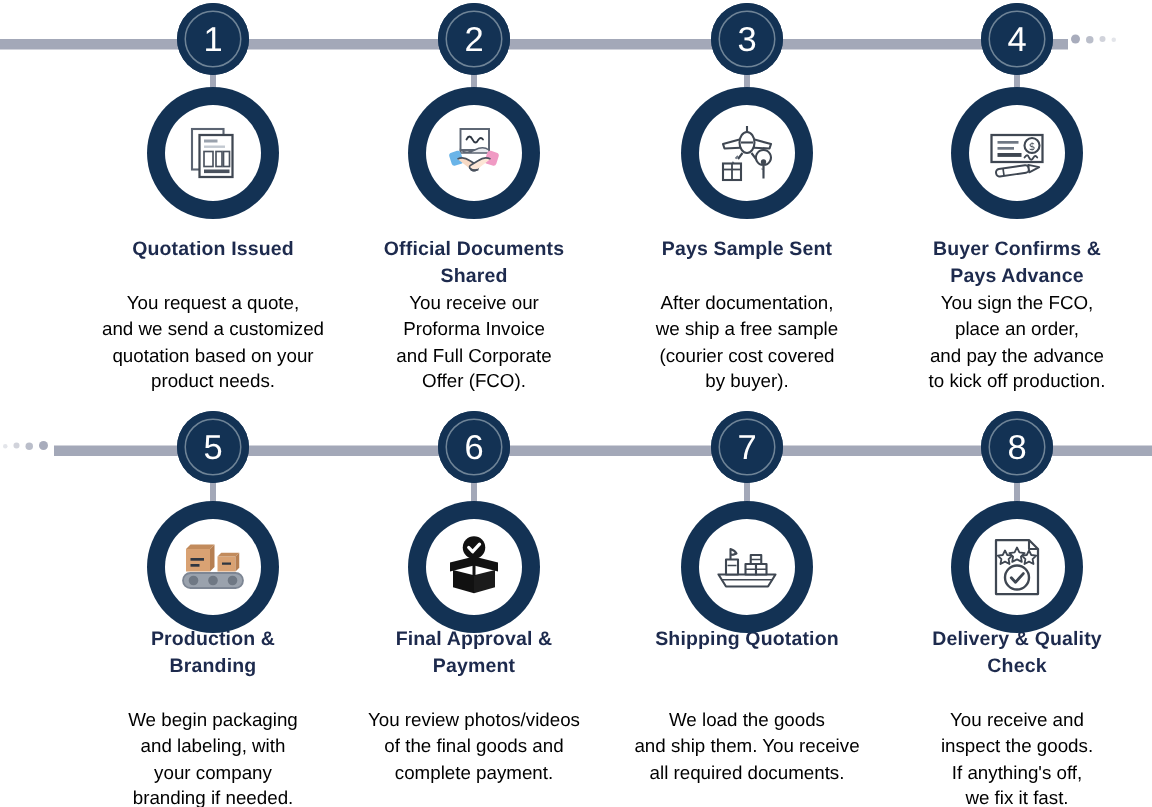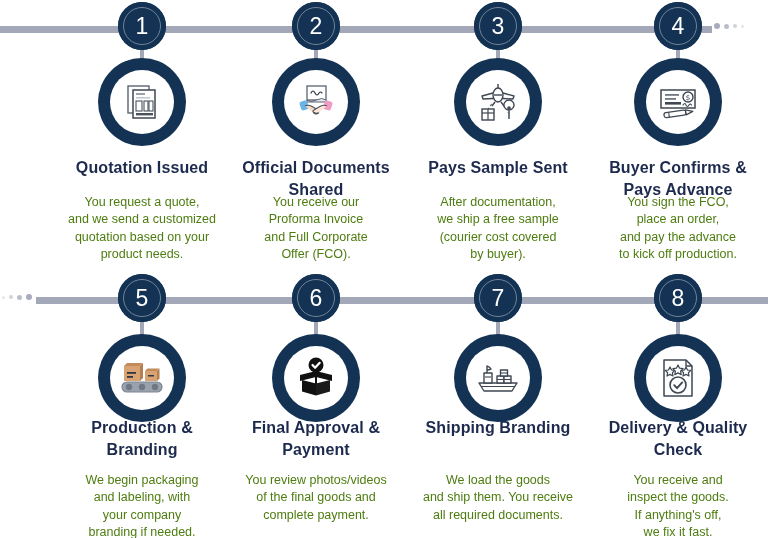--- a/index.html
+++ b/index.html
@@ -132,33 +132,33 @@
     justify-content: center;
   }
   .disc-inner svg { display: block; }
 
   
   .step-title {
     position: absolute;
     left: 0;
     right: 0;
     top: 155px;
-    font-size: 16px;
+    font-size: 13px;
     font-weight: bold;
     color: #1d2a4d;
     line-height: 1.35;
     letter-spacing: .1px;
   }
   .step-body {
     position: absolute;
     left: -4px;
     right: -4px;
     top: 192px;
     font-size: 12.5px;
-    color: #4d7c0f;
+    color: #000000;
     line-height: 1.38;
   }
   .row2 .step-title { top: 417px; }
   .row2 .step-body  { top: 472px; }
 
   
   .col1 { left: 54px; }
   .col2 { left: 228px; }
   .col3 { left: 410px; }
   .col4 { left: 590px; }
@@ -362,21 +362,21 @@
           </g>
           <g stroke="#3f4752" stroke-width="1.1" fill="none">
             <line x1="22" y1="20.5" x2="36" y2="20.5"></line>
             <line x1="25.5" y1="14" x2="32.5" y2="14"></line>
             <line x1="10" y1="18" x2="16" y2="18"></line>
             <line x1="6" y1="27.5" x2="40" y2="27.5"></line>
           </g>
         </svg>
       </div>
     </div>
-    <div class="step-title">Shipping Branding</div>
+    <div class="step-title">Shipping Quotation</div>
     <div class="step-body">We load the goods<br>and ship them. You receive<br>all required documents.</div>
   </div>
 
   <div class="step row2 col4">
     <div class="badge">
       <span class="badge-num">8</span>
     </div>
     <div class="stem"></div>
     <div class="disc">
       <div class="disc-inner">

